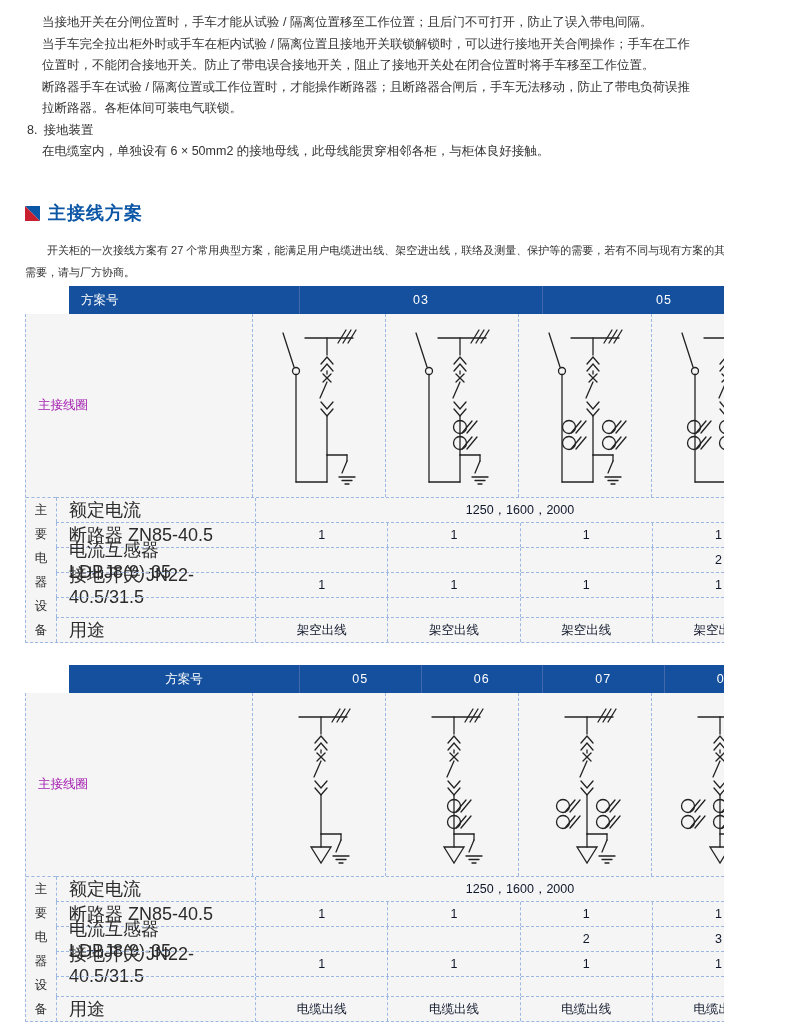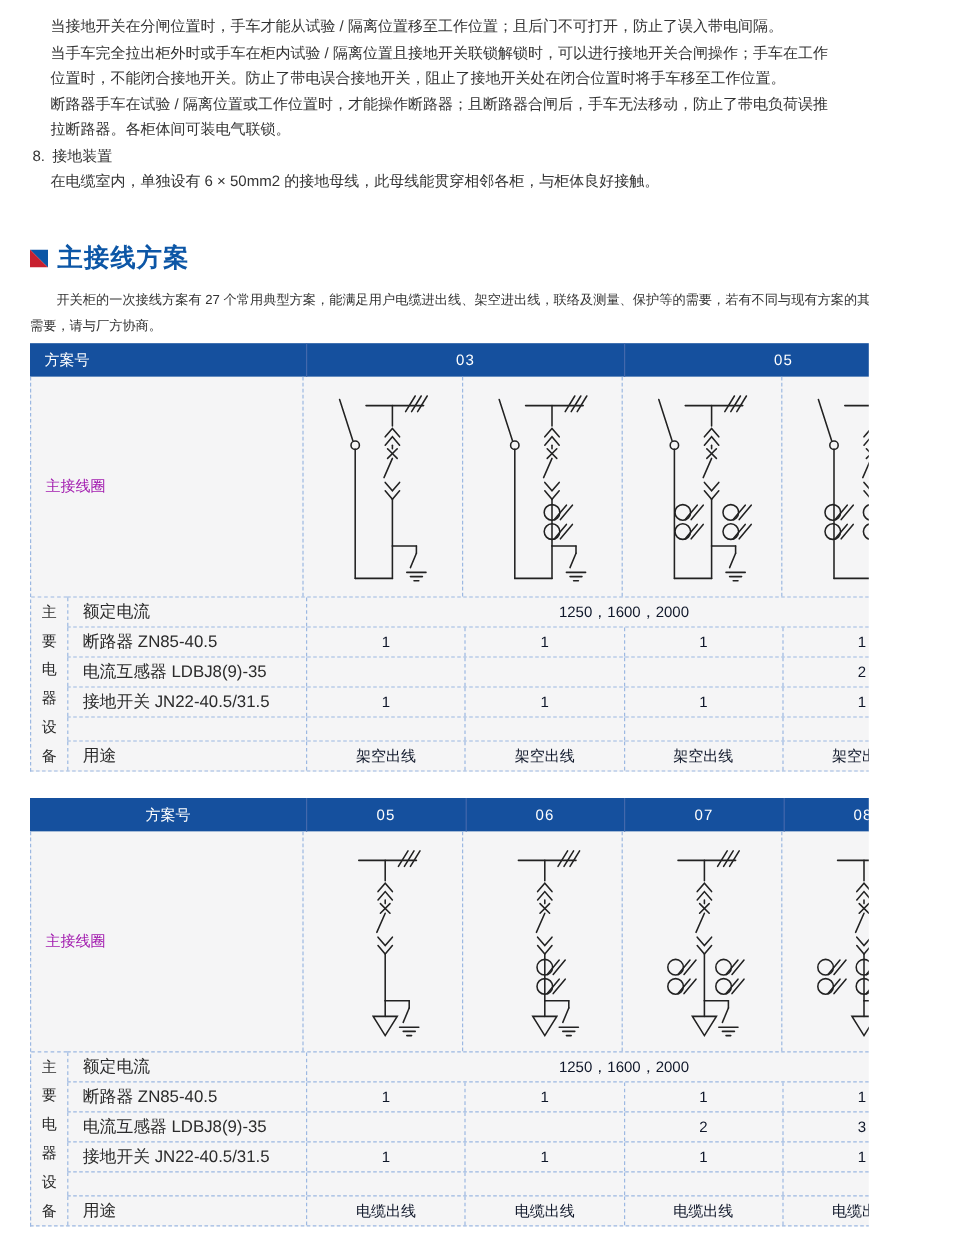--- a/index.html
+++ b/index.html
@@ -8,48 +8,48 @@
 
   
   .toptext{position:absolute;left:42px;right:26px;top:12px;font-size:12.5px;line-height:21.5px;}
   .toptext p{margin:0;}
   .item8{text-indent:-15px;}
   .item8 .num{margin-right:6px;}
 
   
   .sec-head{position:absolute;left:25px;top:201px;display:flex;align-items:center;gap:8px;}
   .sec-icon{width:15px;height:15px;flex:0 0 auto;}
-  .sec-title{font-size:21px;font-weight:bold;color:#0C56A6;letter-spacing:1px;}
+  .sec-title{font-size:18px;font-weight:bold;color:#0C56A6;letter-spacing:1px;}
 
   .intro{position:absolute;left:25px;top:239px;width:750px;font-size:11px;line-height:22px;text-indent:2em;}
 
   
   .xtable{position:absolute;left:25px;width:760px;}
   .xtable[data-tindex="0"]{top:286px;}
   .xtable[data-tindex="1"]{top:665px;}
 
-  .thead{display:flex;height:28px;background:#15509E;}
+  .thead{display:flex;height:28px;background:#15509E;margin-left:44px;}
   .th{color:#fff;font-size:12.5px;display:flex;align-items:center;justify-content:center;
       border-left:1px solid #4368AC;box-sizing:border-box;letter-spacing:1px;}
   .th-label{width:230px;border-left:none;justify-content:flex-start;padding-left:12px;letter-spacing:0;}
   .xtable[data-tindex="1"] .th-label{justify-content:center;padding-left:0;}
   .th-scheme{flex:1;}
 
   .tbody{border:1px dashed #9CB8E2;border-top:none;background:#F5F5F6;box-sizing:border-box;}
   .diagram-row{display:flex;height:183px;}
   .dlabel{width:229px;display:flex;align-items:center;padding-left:12px;box-sizing:border-box;font-size:12.5px;color:#a21caf;}
   .dcell{flex:1;border-left:1px dashed #9CB8E2;display:flex;align-items:center;justify-content:center;box-sizing:border-box;}
 
   .spec{display:flex;}
   .vstrip{width:30px;display:flex;flex-direction:column;align-items:center;justify-content:center;
           gap:7px;font-size:12.5px;color:#2b2b2b;border-top:1px dashed #9CB8E2;box-sizing:border-box;}
   .spec-rows{flex:1;display:flex;flex-direction:column;}
   .srow{display:flex;border-top:1px dashed #9CB8E2;box-sizing:border-box;}
   .slabel{width:199px;padding-left:12px;box-sizing:border-box;display:flex;align-items:center;
-          font-size:14px;color:#2b2b2b;border-left:1px dashed #9CB8E2;}
+          font-size:18px;color:#2b2b2b;border-left:1px dashed #9CB8E2;}
   .sval,.sspan{border-left:1px dashed #9CB8E2;display:flex;align-items:center;justify-content:center;
           font-size:12.5px;color:#0f172a;box-sizing:border-box;}
   .sval{flex:1;}
   .sspan{flex:4;}
 </style>
 </head>
 <body>
 
 <div class="page">
 

